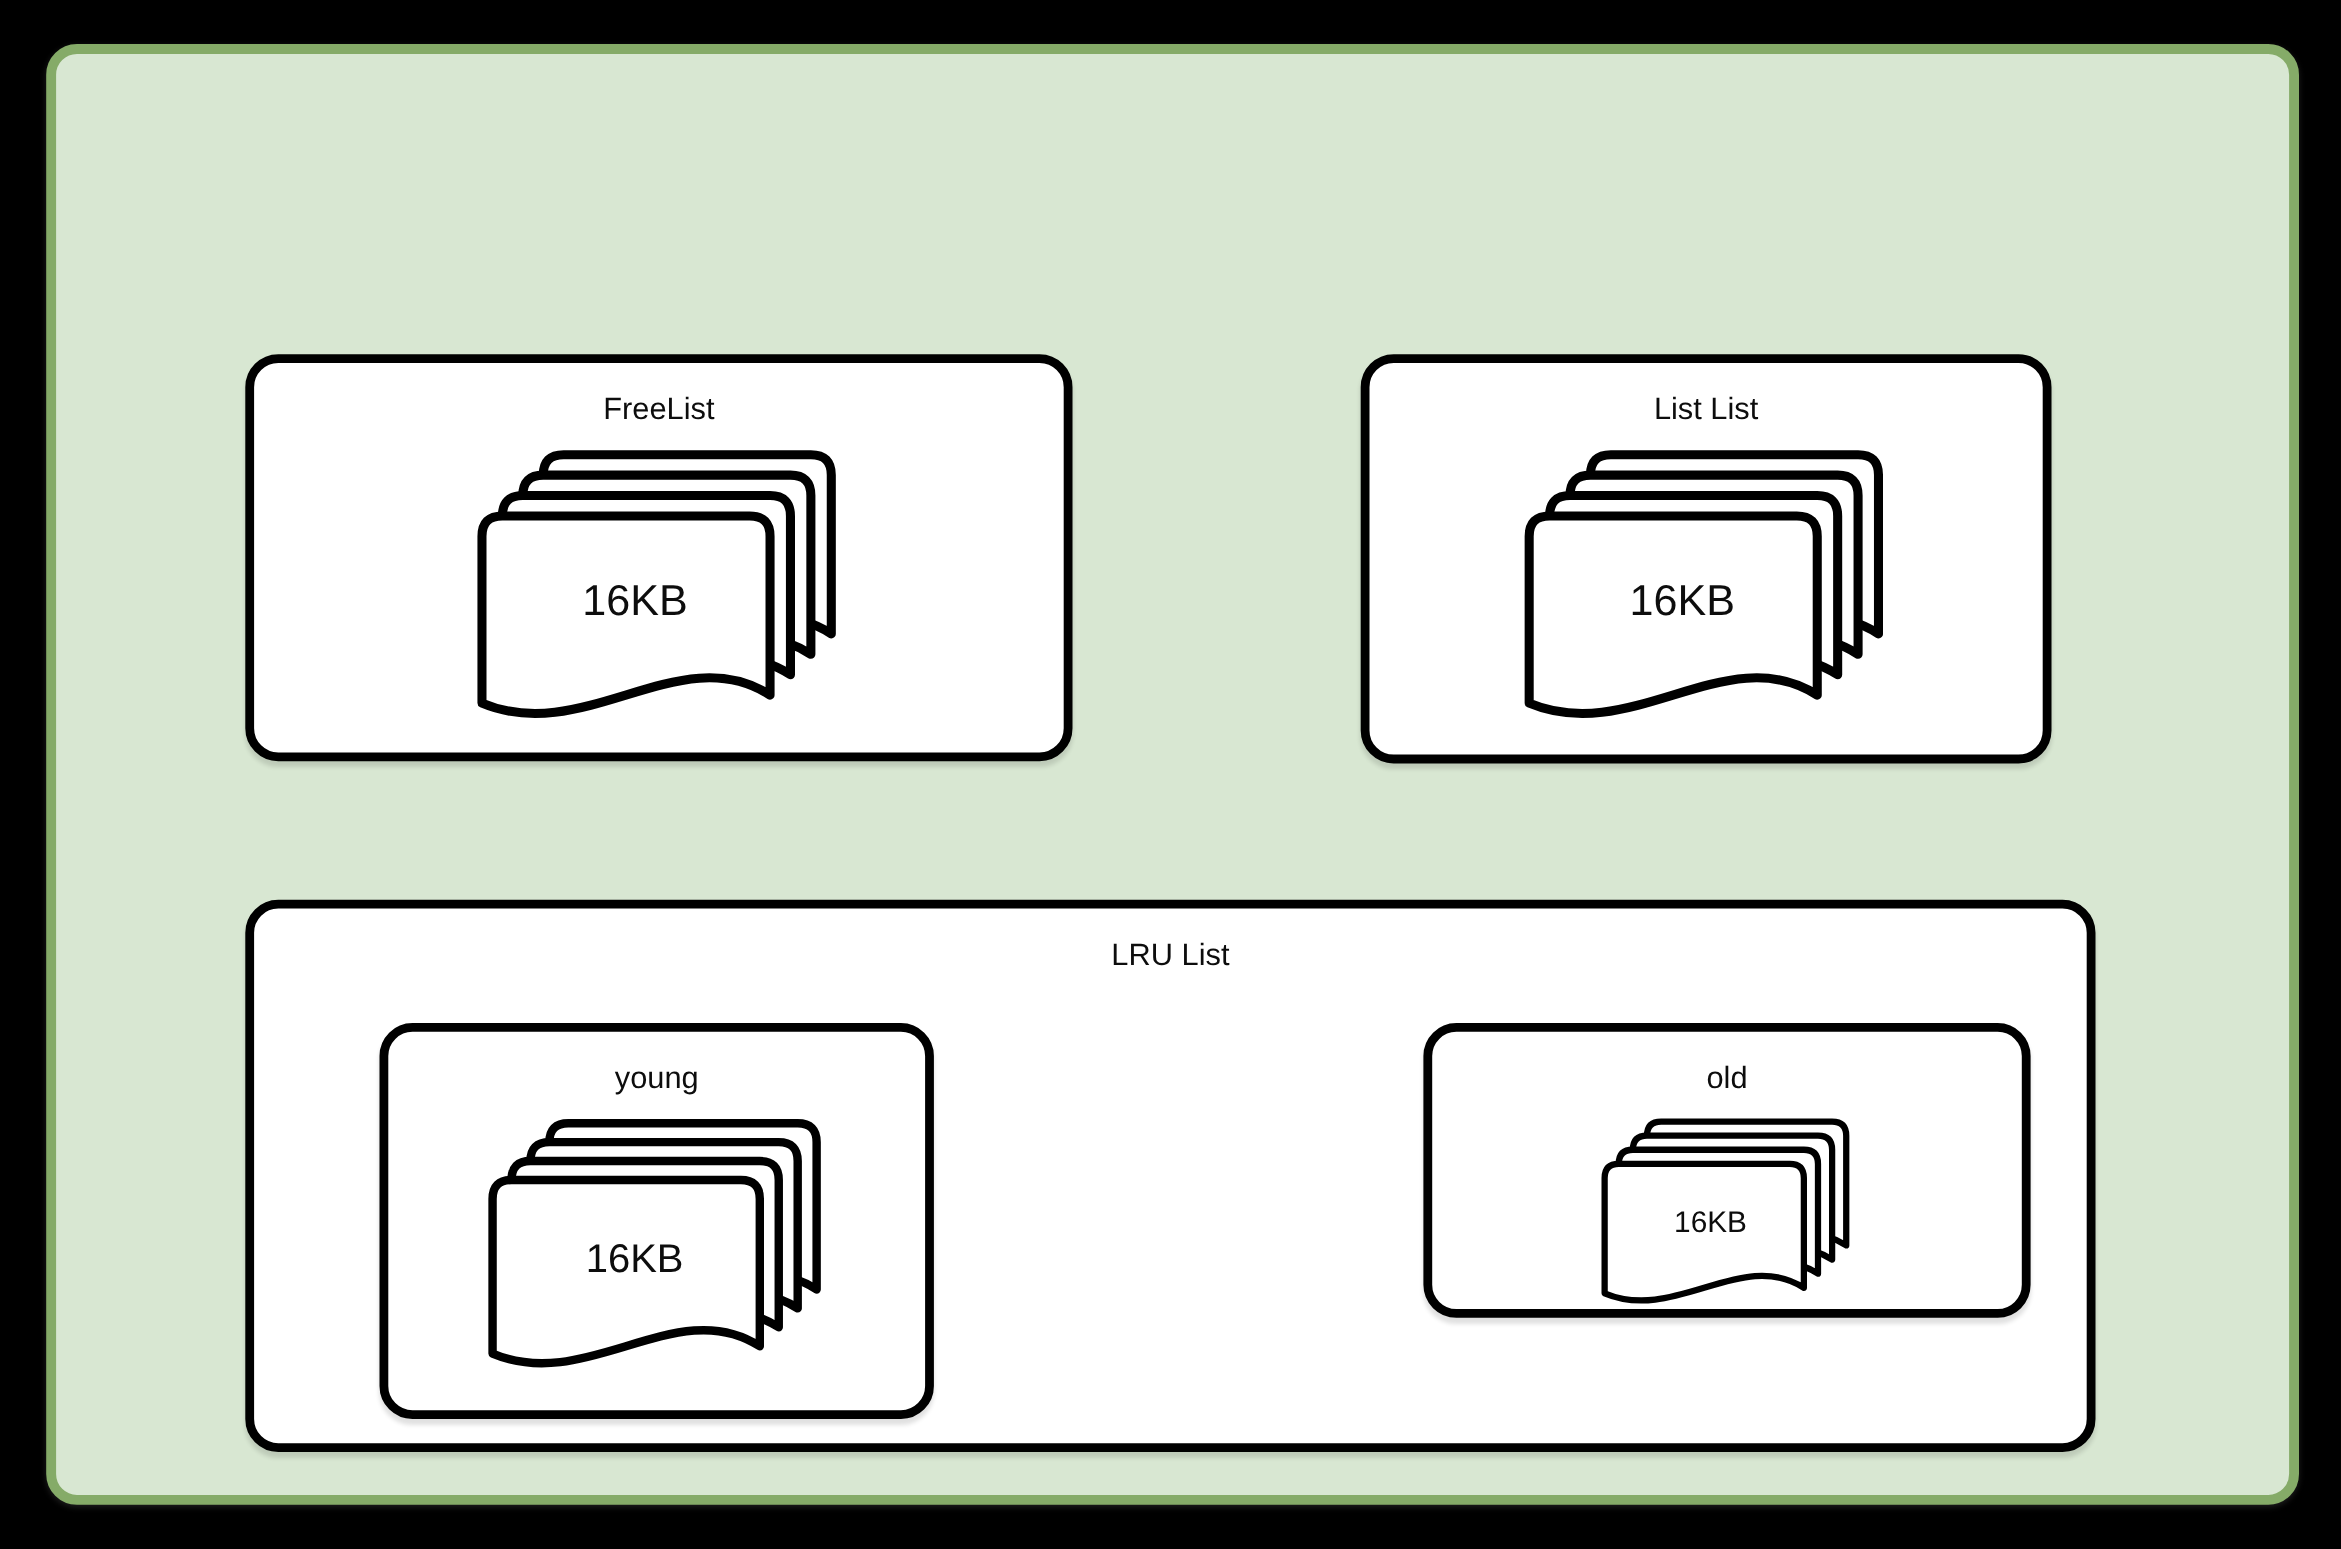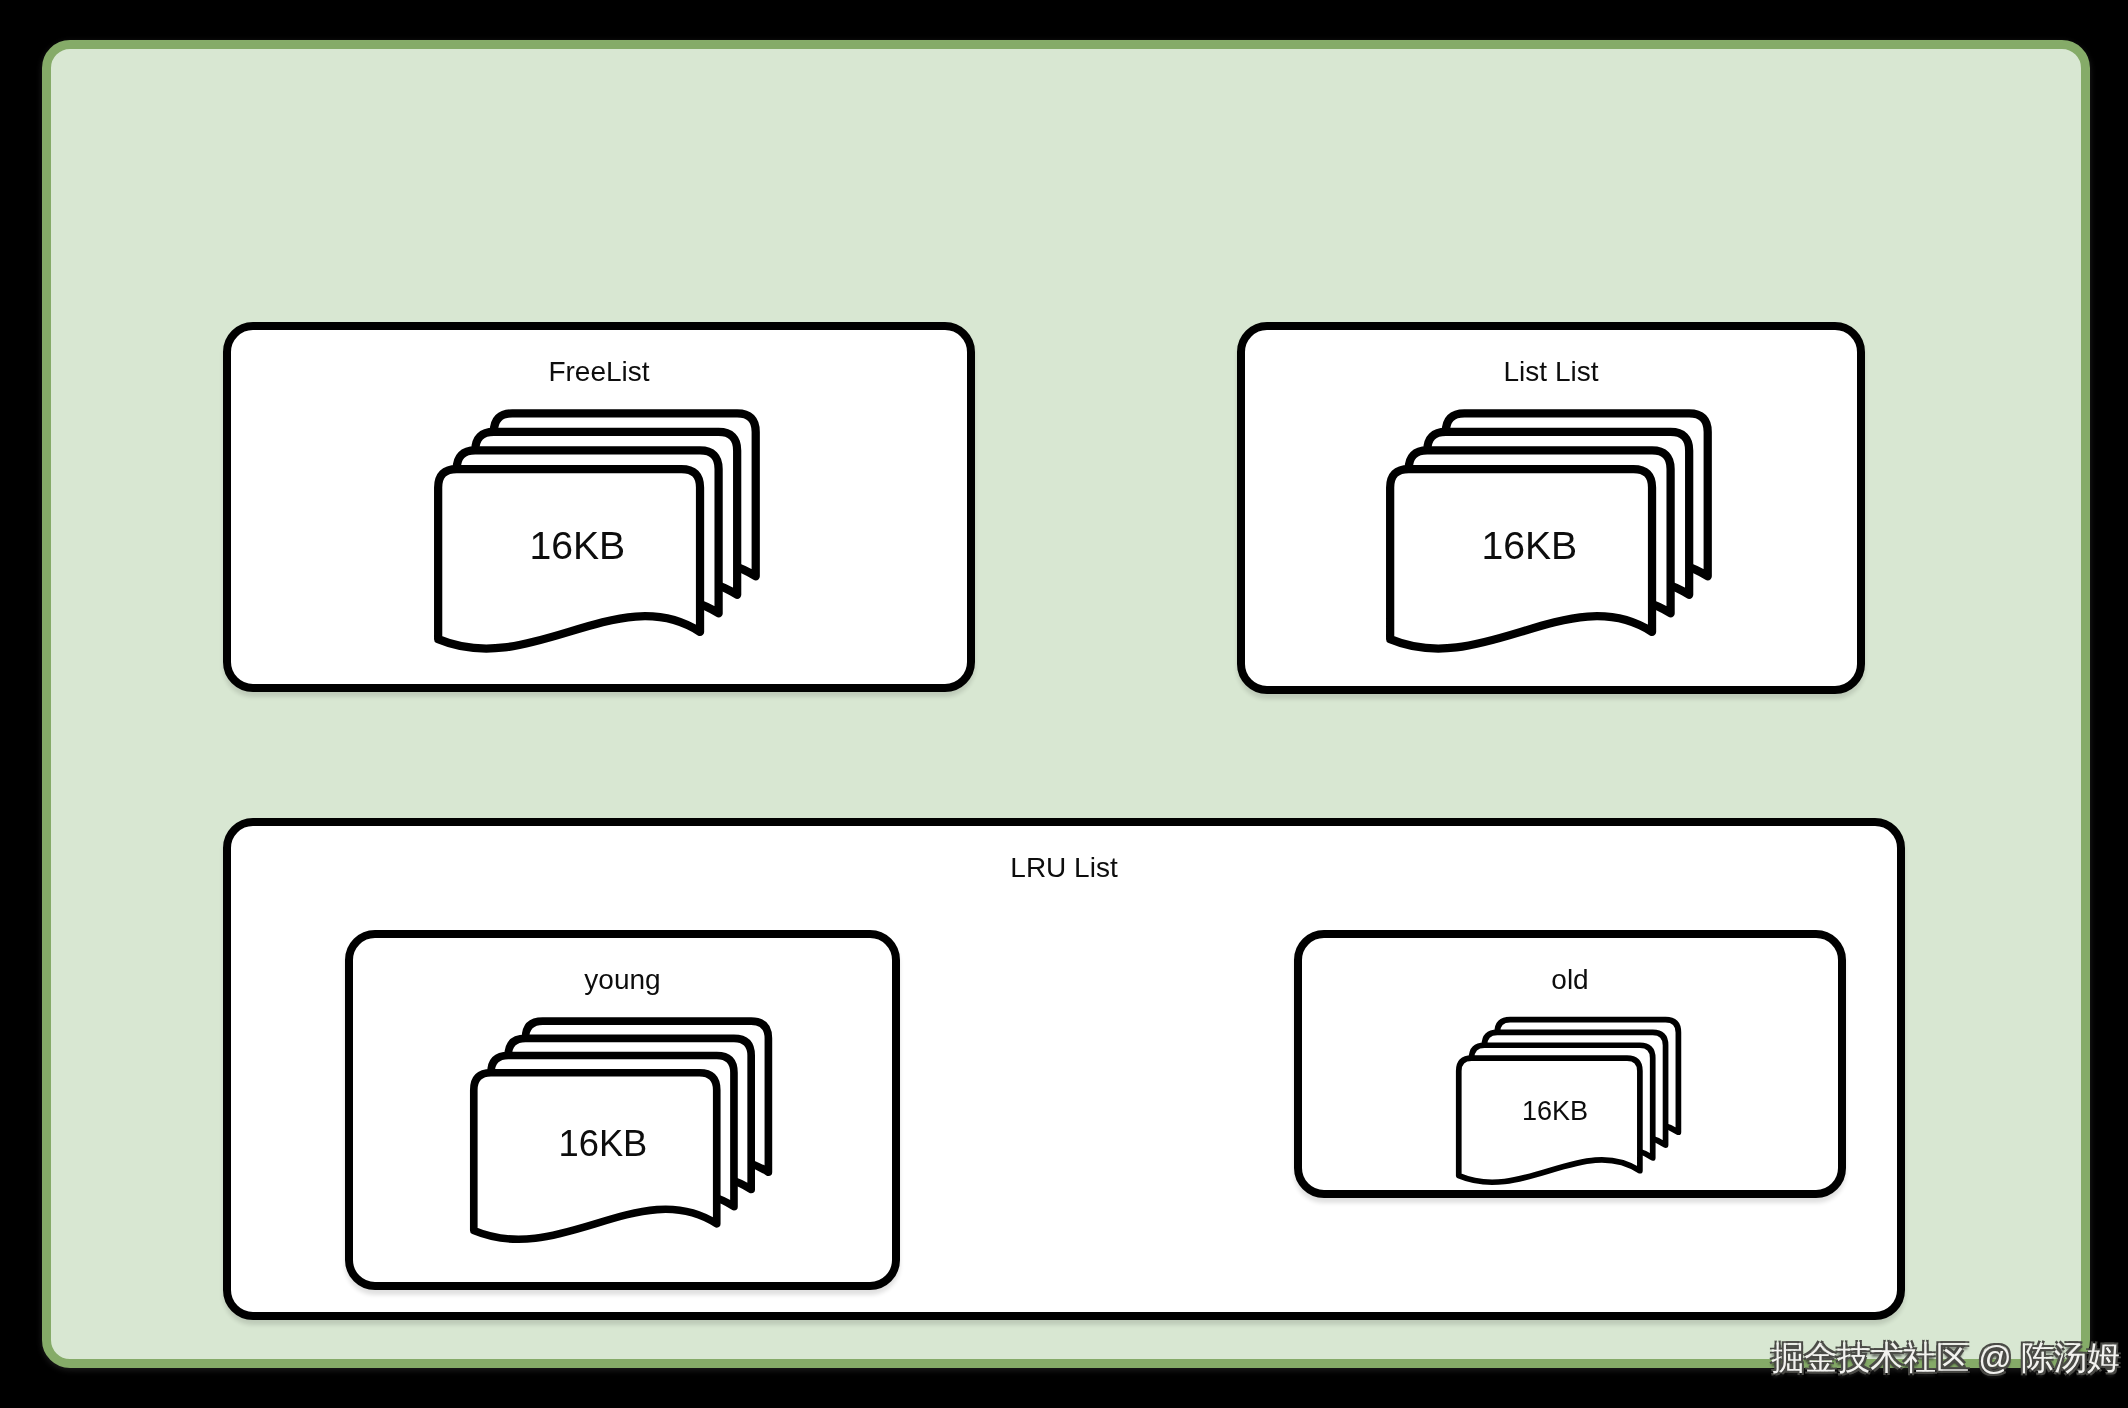--- a/index.html
+++ b/index.html
@@ -53,21 +53,21 @@
   .box-title {
     margin-top: 20px;
     font-size: 28px;
     line-height: 44px;
     color: #0d0d0d;
     white-space: pre;
   }
   .box-freelist  { left: 223px;  top: 322px; width: 752px;  height: 370px; }
   .box-flushlist { left: 1237px; top: 322px; width: 628px;  height: 372px; }
   .box-lru       { left: 223px;  top: 818px; width: 1682px; height: 502px; }
-  .box-young     { left: 345px;  top: 930px; width: 555px;  height: 360px; }
+  .box-young     { left: 345px;  top: 930px; width: 504px;  height: 360px; }
   .box-old       { left: 1294px; top: 930px; width: 552px;  height: 268px; }
 
   svg.pages { display: block; margin-top: 14px; }
   .pages-lg { width: 332px; height: 252px; }
   .pages-sm { width: 308px; height: 234px; }
   .page-size {
     font-family: "Liberation Sans", sans-serif;
     font-size: 38px;
     fill: #0d0d0d;
     text-anchor: middle;
@@ -142,15 +142,14 @@
     <div class="box-title">old</div>
     <svg class="pages pages-sm" viewBox="0 0 322 244">
       <use href="#page-shape" transform="translate(54,0)"></use>
       <use href="#page-shape" transform="translate(36,18)"></use>
       <use href="#page-shape" transform="translate(18,36)"></use>
       <use href="#page-shape" transform="translate(0,54)"></use>
       <text class="page-size" x="140" y="146">16KB</text>
     </svg>
   </div>
 
-  <div class="watermark">掘金技术社区 @ 陈汤姆</div>
 
 </div>
 
 </body></html>

